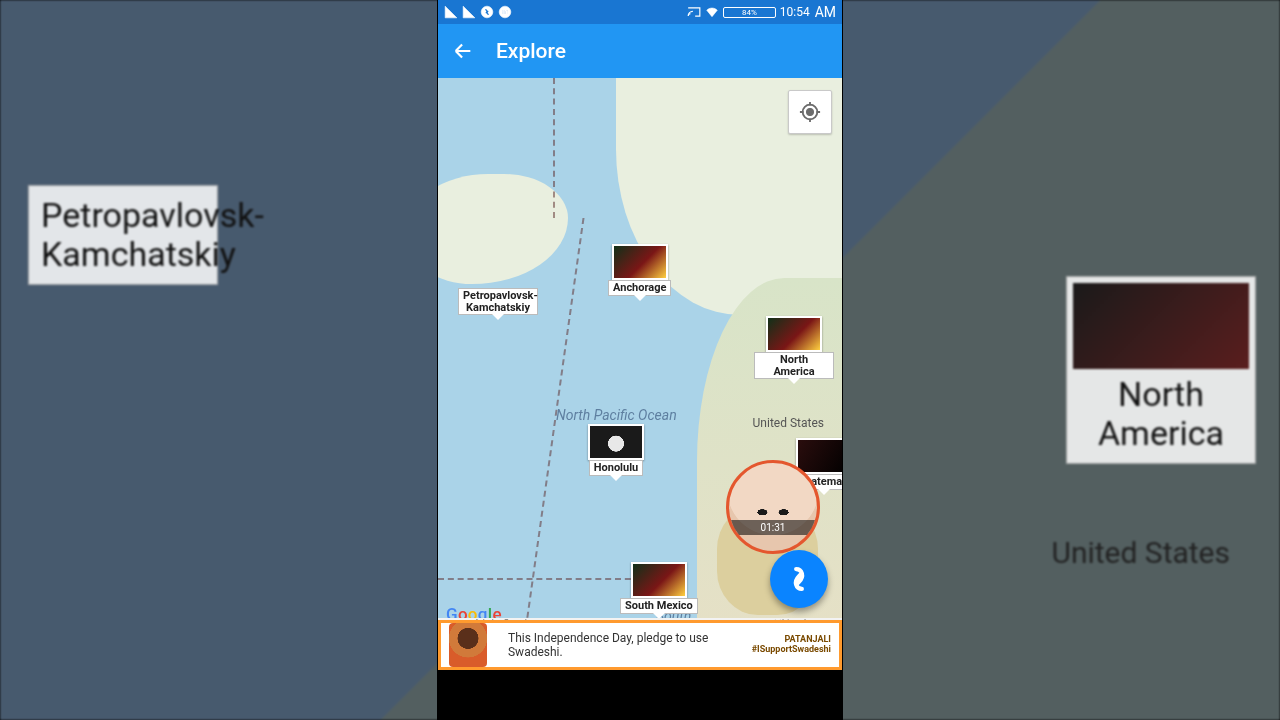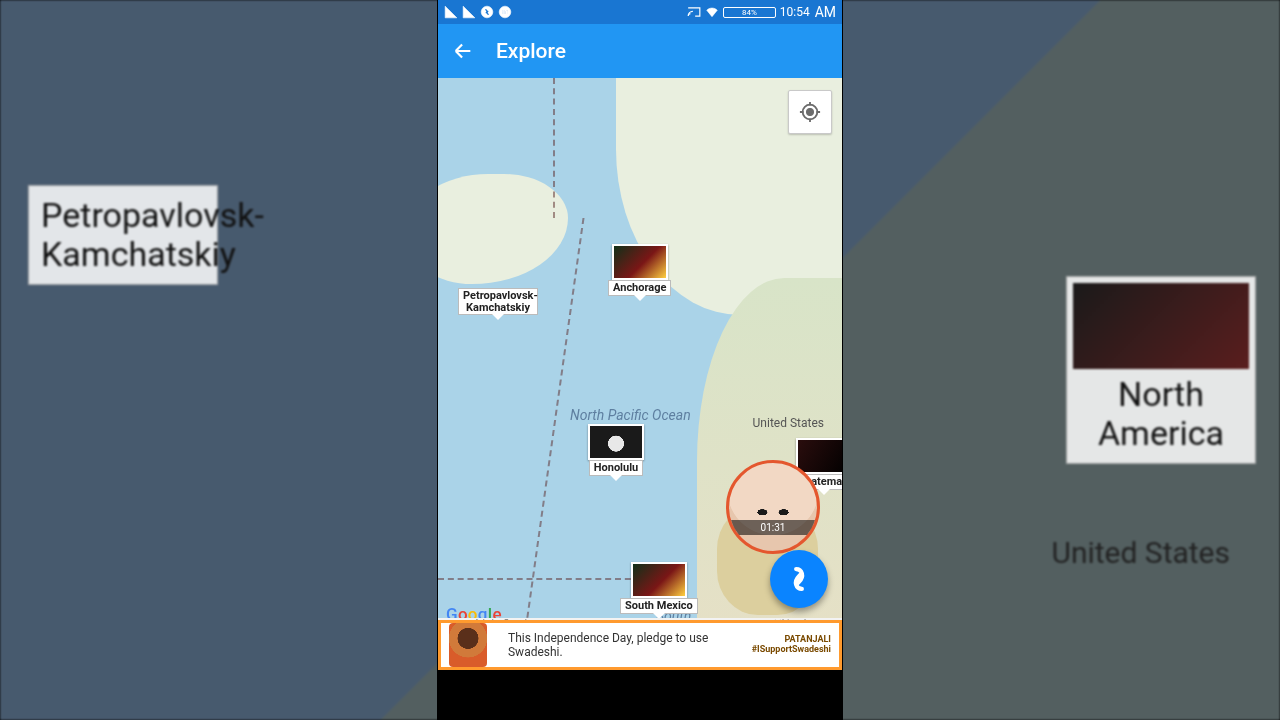--- a/index.html
+++ b/index.html
@@ -185,39 +185,43 @@
   </div>
 
   <div class="map">
     <div class="land a"></div>
     <div class="land b"></div>
     <div class="land c"></div>
     <div class="dash d1"></div>
     <div class="dash d2"></div>
     <div class="dh dh1"></div>
 
-    <div class="water-lbl" style="left:132px;top:330px">North Pacific Ocean</div>
+    <div class="water-lbl" style="left:118px;top:330px">North Pacific Ocean</div>
     <div class="country-lbl" style="right:18px;top:338px">United States</div>
     <div class="country-lbl" style="right:34px;bottom:182px">Mexico</div>
     <div class="water-lbl" style="left:218px;bottom:46px">South</div>
 
     <div class="mylocation">
       <svg viewBox="0 0 24 24">
           <circle cx="12" cy="12" r="4" fill="#6b6b6b"></circle>
           <circle cx="12" cy="12" r="8" fill="none" stroke-width="2"></circle>
           <path d="M12 1v4M12 19v4M1 12h4M19 12h4" stroke-width="2"></path>
         </svg>
     </div>
 
     <div class="pin textonly" style="left:20px;top:210px">
       <div class="lbl">Petropavlovsk-Kamchatskiy</div>
     </div>
     <div class="pin" style="left:170px;top:166px">
       <div class="thumb parrot"></div>
       <div class="lbl">Anchorage</div>
+    </div>
+    <div class="pin" style="right:8px;top:238px">
+      <div class="thumb parrot"></div>
+      <div class="lbl">North America</div>
     </div>
     <div class="pin" style="left:150px;top:346px">
       <div class="thumb bw"></div>
       <div class="lbl">Honolulu</div>
     </div>
     <div class="pin" style="right:-14px;top:360px">
       <div class="thumb dark"></div>
       <div class="lbl">Guatemala</div>
     </div>
     <div class="pin" style="left:182px;bottom:56px">

